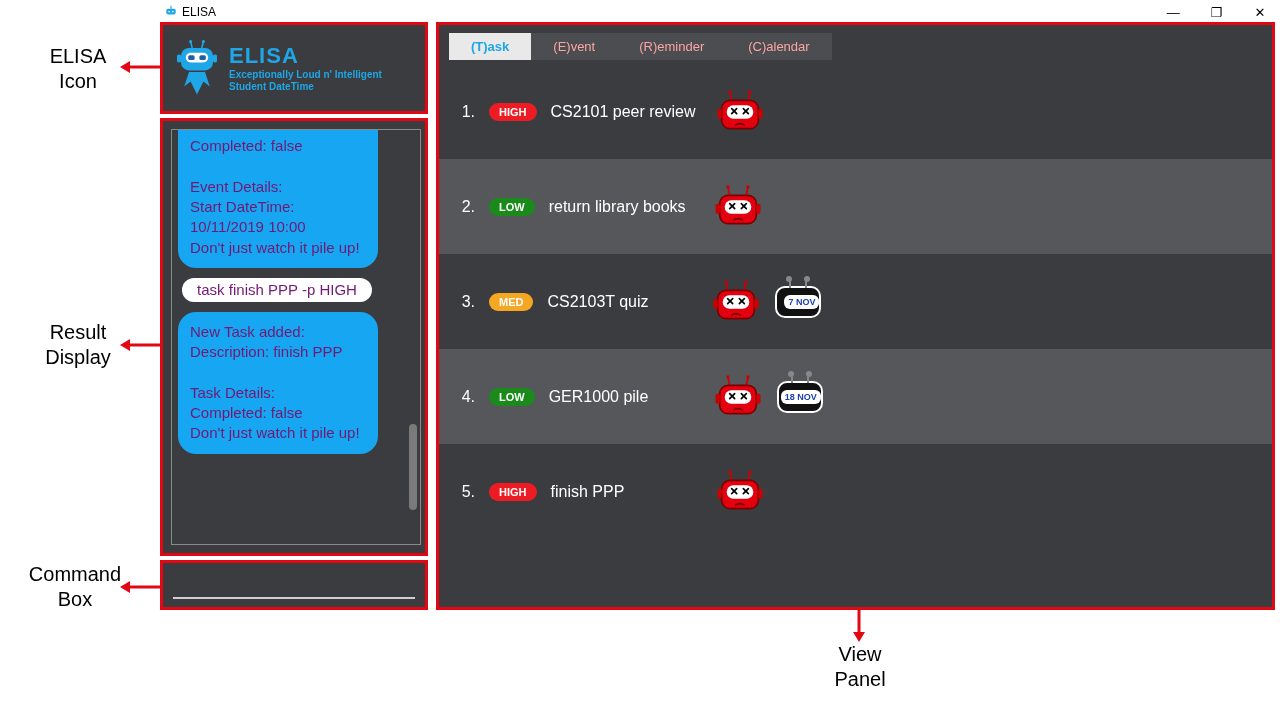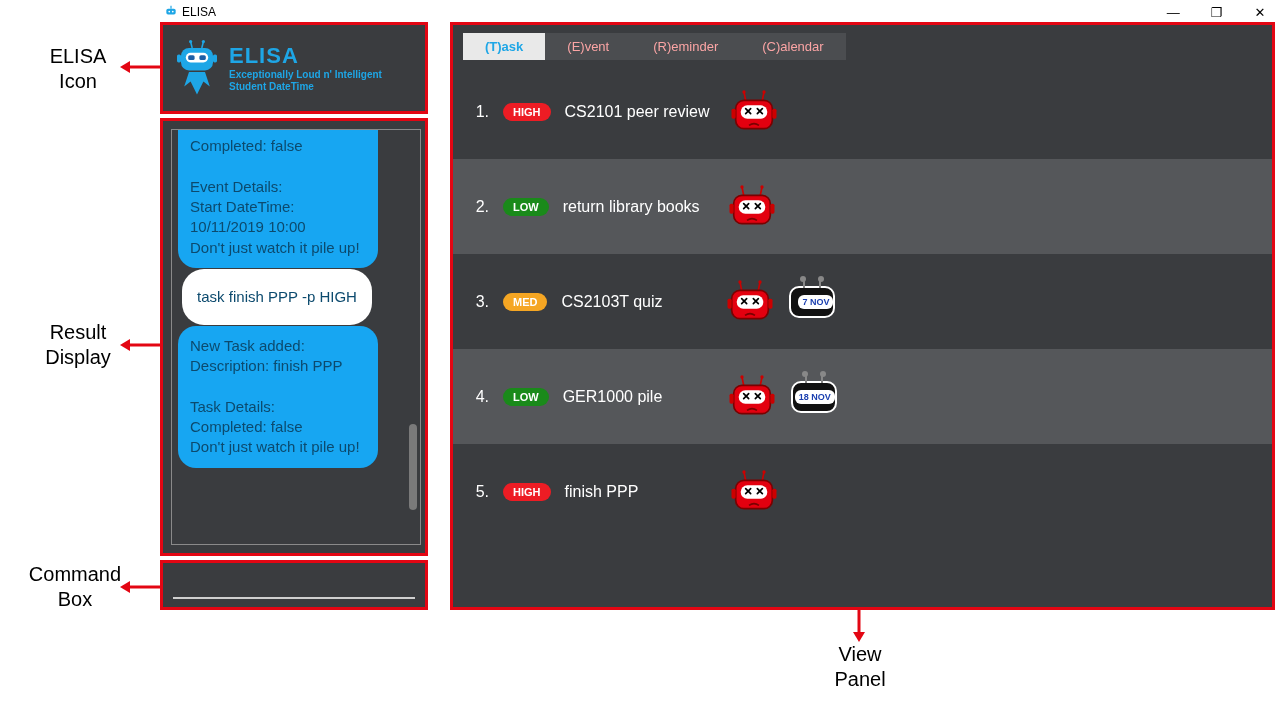--- a/index.html
+++ b/index.html
@@ -65,28 +65,28 @@
   .result-inner {
     border:1px solid #8a8a8a;
     height:100%;
     padding:6px 10px 6px 6px;
     overflow:hidden;
     position:relative;
   }
   .bubble {
     border-radius:18px;
     padding:10px 12px;
-    margin-bottom:1px;
+    margin-bottom:10px;
     font-family: "Comic Sans MS", cursive, sans-serif;
     font-size:15px;
     line-height:1.35;
-    color:#0c4a6e;
+    color:#701a75;
   }
   .bubble.blue { background:#17a6f2; width: 200px;}
-  .bubble.white { background:#fff; width:190px; margin-left:4px; text-align:center; padding:18px 10px; border-radius:22px;}
+  .bubble.white { background:#fff; width:190px; margin-left:4px; text-align:center; padding:2px 10px; border-radius:22px;}
   .bubble.cut { margin-top:-24px; } 
   .result-scroll {
     position:absolute;
     right:3px; top:10px; bottom:10px;
     width:8px;
   }
   .result-scroll .track { position:absolute; inset:0; background:transparent;}
   .result-scroll .thumb {
     position:absolute; left:0; right:0;
     top:72%; height:22%;
@@ -108,21 +108,21 @@
     outline:none;
     color:#fff;
     font-size:15px;
     padding:4px 2px;
   }
   
   
   .viewpanel {
     flex:1;
     background:#3a3c3f;
-    margin-left:22px;
+    margin-left:8px;
     display:flex;
     flex-direction:column;
   }
   .tabsbar {
     display:flex;
     gap:0;
     padding:8px 10px 0 10px;
   }
   .tab {
     padding:6px 22px;

